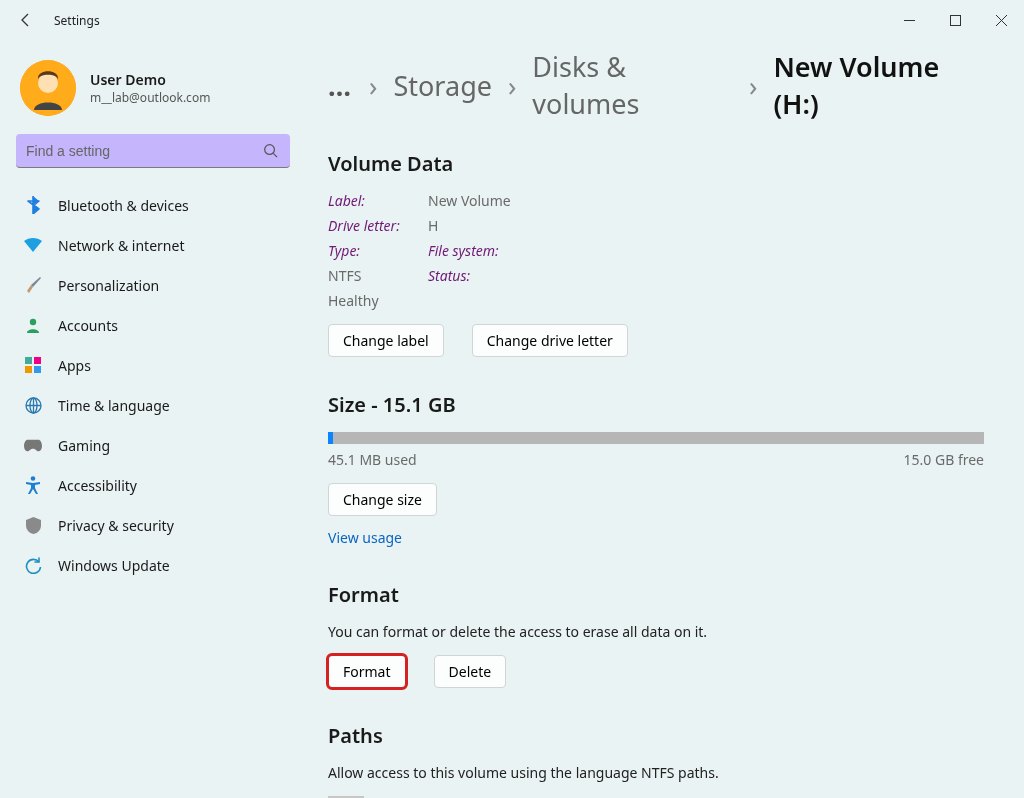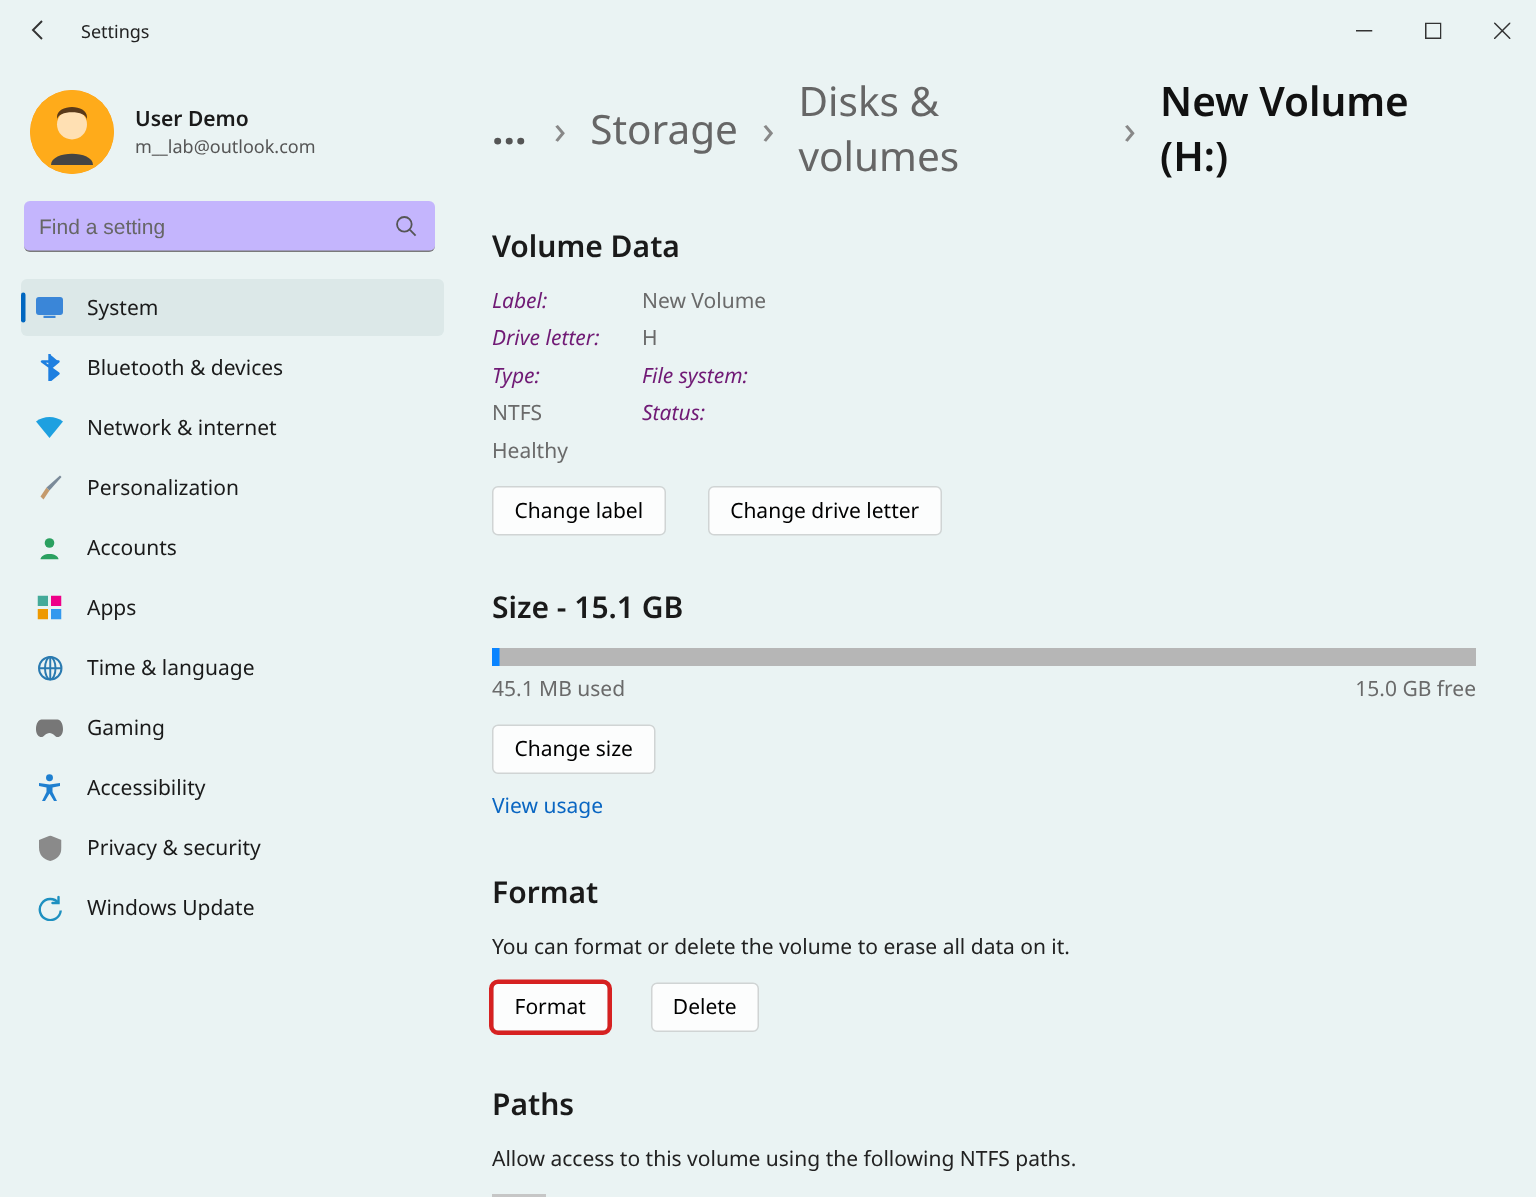--- a/index.html
+++ b/index.html
@@ -138,29 +138,20 @@
 
     <div class="search-wrap">
       <input class="search-input" type="text" placeholder="Find a setting" style="">
       <svg class="search-icon" viewBox="0 0 16 16">
           <circle cx="7" cy="7" r="5.2"></circle>
           <path d="M11 11l4 4"></path>
         </svg>
     </div>
 
     <nav class="nav">
-      <div class="nav-item active">
-        <span class="nav-icon">
-            <svg width="18" height="14" viewBox="0 0 18 14">
-              <rect x="0.5" y="0.5" width="17" height="11" rx="1.5" fill="#3a86d8" stroke="#3a86d8"></rect>
-              <rect x="5" y="12.5" width="8" height="1.5" fill="#3a86d8"></rect>
-            </svg>
-          </span>
-        <span class="nav-label">System</span>
-      </div>
       <div class="nav-item">
         <span class="nav-icon">
             <svg width="14" height="18" viewBox="0 0 14 18" fill="#1e7fe0">
               <path d="M7 0v18l6-5-11-8 11-0-6 5z" fill="none" stroke="#1e7fe0" stroke-width="1.6" stroke-linejoin="round"></path>
               <path d="M7 0v18l6-5L7 9l6-4z" fill="#1e7fe0"></path>
             </svg>
           </span>
         <span class="nav-label">Bluetooth &amp; devices</span>
       </div>
       <div class="nav-item">
@@ -289,30 +280,30 @@
         </div>
       </div>
       <div class="btn-row" style="margin-bottom:12px;">
         <button class="btn">Change size</button>
       </div>
       <span class="link">View usage</span>
     </div>
 
     <div class="block">
       <h2 class="section">Format</h2>
-      <p class="desc">You can format or delete the volume to erase all data on it.</p>
+      <p class="desc">You can format or delete the access to erase all data on it.</p>
       <div class="btn-row">
         <button class="btn highlighted">Format</button>
         <button class="btn">Delete</button>
       </div>
     </div>
 
     <div class="block" style="margin-bottom:0;">
       <h2 class="section">Paths</h2>
-      <p class="desc">Allow access to this volume using the following NTFS paths.</p>
+      <p class="desc">Allow access to this volume using the language NTFS paths.</p>
       <div class="add-row">
         <div class="add-btn">
           
         </div>
 
       </div>
     </div>
   </main>
 </div>
 

